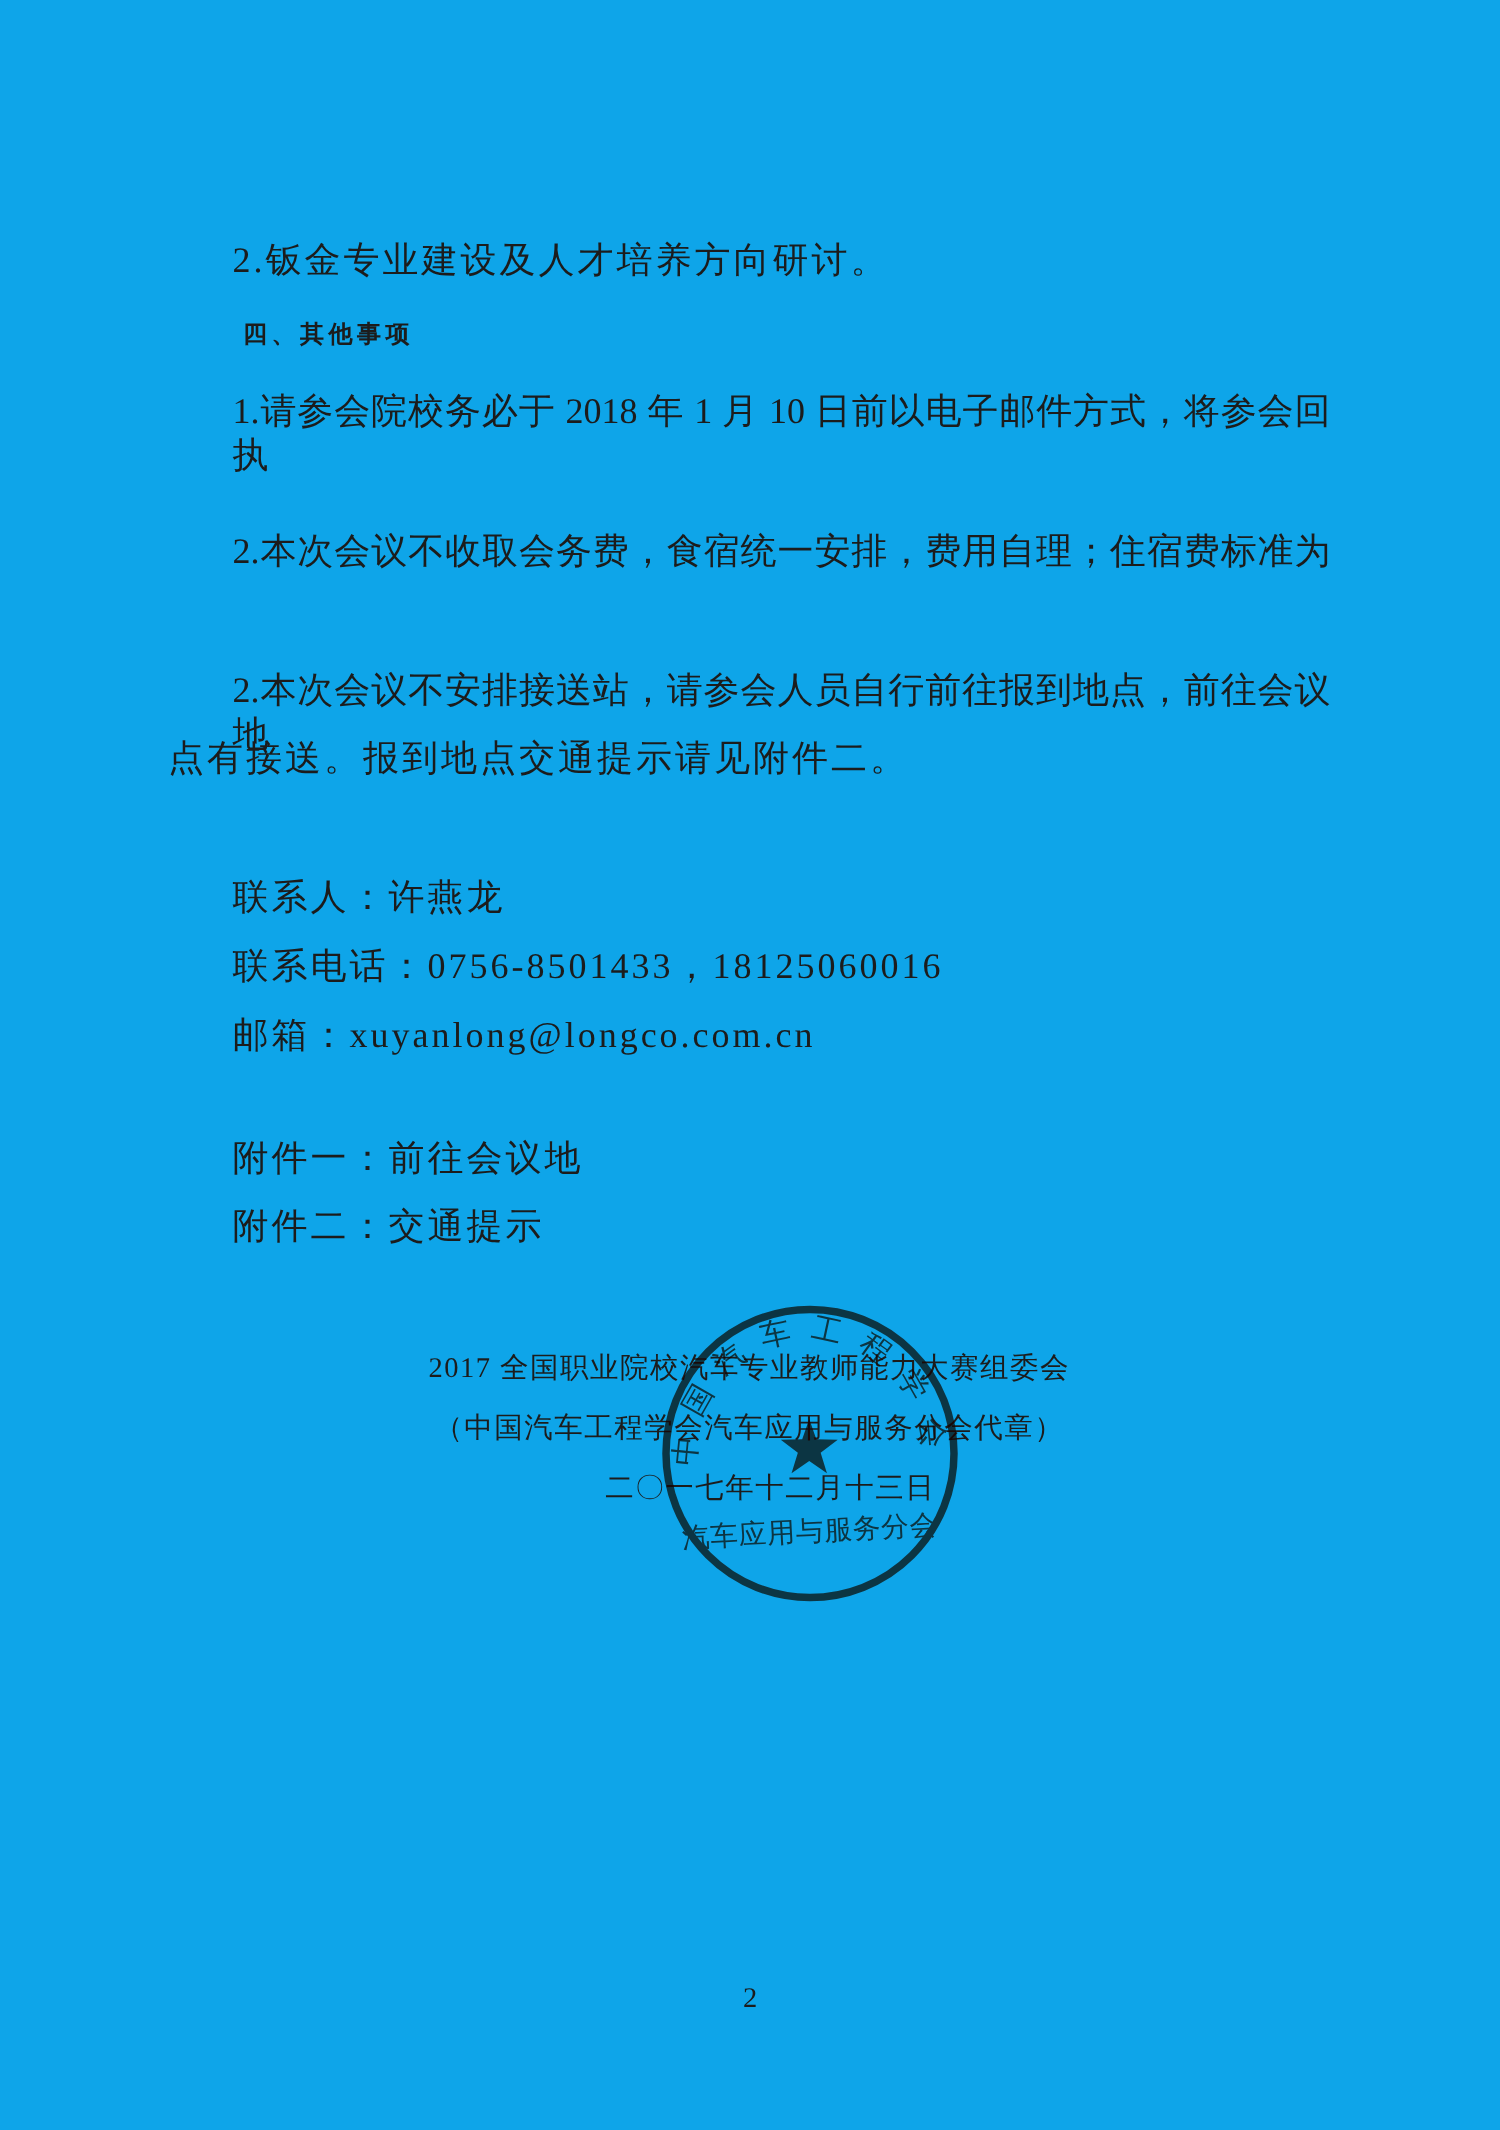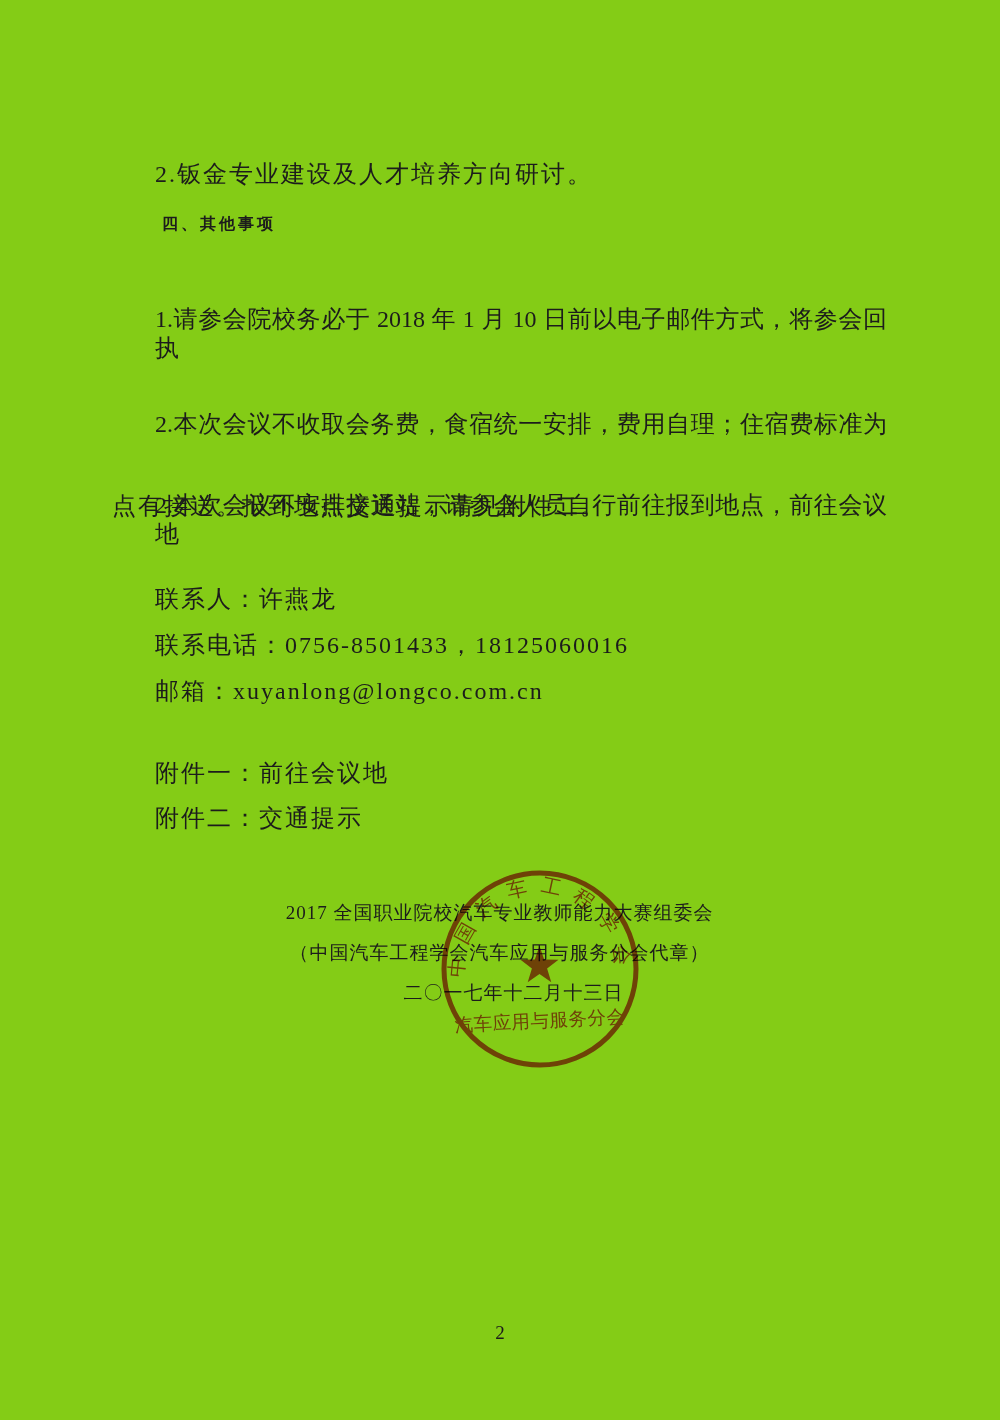--- a/index.html
+++ b/index.html
@@ -1,38 +1,37 @@
 <!DOCTYPE html>
 <html><head>
 <meta charset="utf-8">
 <style>
   html,body{margin:0;padding:0;background:#ffffff;}
   .page{
     position:relative;
     width:1000px;height:1420px;
-    background:#84cc16;
+    background:#0ea5e9;
     font-family:"Liberation Serif","DejaVu Serif",serif;
     color:#1c1c1c;
     overflow:hidden;
   }
   .line{
     position:absolute;
     left:112px;width:775px;
     font-size:24px;
     letter-spacing:2px;
     line-height:1.2;
     white-space:nowrap;
   }
   .indent{padding-left:43px;box-sizing:border-box;}
   .just{
     white-space:normal;
     letter-spacing:normal;
     text-align:justify;
     text-align-last:justify;
-    margin-top:44px;
   }
   .heading{
     font-family:"Liberation Sans","DejaVu Sans",sans-serif;
     font-weight:600;
     font-size:16px;
     letter-spacing:3px;
     padding-left:50px;box-sizing:border-box;
   }
   .sig{
     text-align:center;
@@ -60,21 +59,21 @@
 
 <div class="page">
 
   <div class="line indent" style="top:160px;">2.钣金专业建设及人才培养方向研讨。</div>
 
   <div class="line heading" style="top:214px;">四、其他事项</div>
 
   <div class="line indent just" style="top:261px;">1.请参会院校务必于 2018 年 1 月 10 日前以电子邮件方式，将参会回执</div>
 
 
-  <div class="line indent just" style="top:366px;">2.本次会议不收取会务费，食宿统一安排，费用自理；住宿费标准为</div>
+  <div class="line indent just" style="top:354px;">2.本次会议不收取会务费，食宿统一安排，费用自理；住宿费标准为</div>
 
 
   <div class="line indent just" style="top:447px;">2.本次会议不安排接送站，请参会人员自行前往报到地点，前往会议地</div>
 
   <div class="line" style="top:492px;">点有接送。报到地点交通提示请见附件二。</div>
 
 
   <div class="line indent" style="top:585px;">联系人：许燕龙</div>
 
   <div class="line indent" style="top:631px;">联系电话：0756-8501433，18125060016</div>

